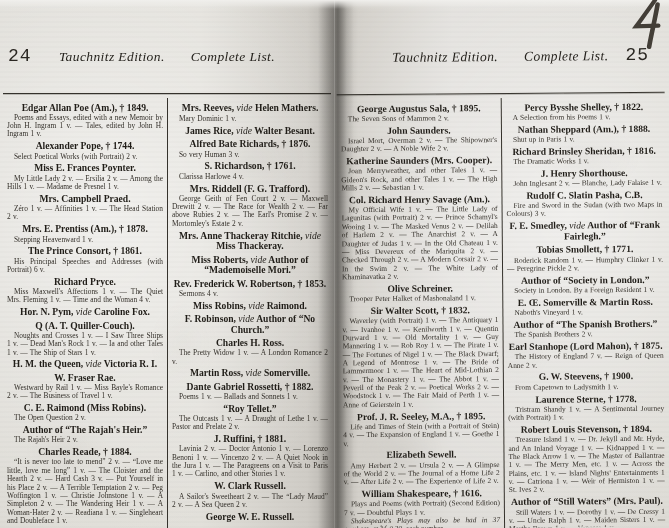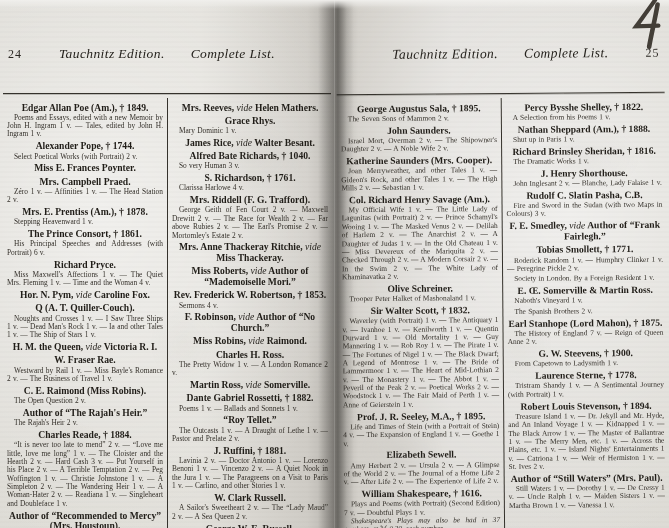--- a/index.html
+++ b/index.html
@@ -42,23 +42,23 @@
   .gutter{
     position:absolute;top:0;left:318px;width:36px;height:528px;z-index:5;pointer-events:none;
     background:linear-gradient(90deg,rgba(30,28,25,0) 0%,rgba(30,28,25,.38) 45%,rgba(30,28,25,.5) 55%,rgba(30,28,25,.12) 80%,rgba(30,28,25,0) 100%);
   }
   
   .page-header{
     position:absolute;top:46px;left:8px;right:8px;height:26px;
     display:flex;align-items:baseline;
   }
   .pagenum{
-    font-size:12px;letter-spacing:1px;color:#2a2722;flex:0 0 34px;
-  }
-  .page-right .pagenum{text-align:right;}
+    font-size:18px;letter-spacing:1px;color:#2a2722;flex:0 0 34px;font-family:Liberation Mono, monospace;
+  }
+  .page-right .pagenum{}
   .running-title{
     flex:1;text-align:center;font-style:italic;font-size:13.5px;letter-spacing:.4px;color:#26231e;
     white-space:nowrap;
   }
   .running-title .gap{display:inline-block;width:26px;}
   .header-rule{
     position:absolute;top:93px;left:3px;right:3px;
     border-top:1.4px solid #35322c;
     box-shadow:0 1px 0 rgba(53,50,44,.25);
   }
@@ -117,20 +117,21 @@
             <div class="entry">
               <div class="author">Edgar Allan Poe (Am.), † 1849.</div>
               <div class="works">Poems and Essays, edited with a new Memoir by John H. Ingram 1 v. — Tales, edited by John H. Ingram 1 v.</div>
             </div>
             <div class="entry">
               <div class="author">Alexander Pope, † 1744.</div>
               <div class="works">Select Poetical Works (with Portrait) 2 v.</div>
             </div>
             <div class="entry">
               <div class="author">Miss E. Frances Poynter.</div>
+              <div class="works">My Little Lady 2 v. — Ersilia 2 v. — Among the Hills 1 v. — Madame de Presnel 1 v.</div>
             </div>
             <div class="entry">
               <div class="author">Mrs. Campbell Praed.</div>
               <div class="works">Zéro 1 v. — Affinities 1 v. — The Head Station 2 v.</div>
             </div>
             <div class="entry">
               <div class="author">Mrs. E. Prentiss (Am.), † 1878.</div>
               <div class="works">Stepping Heavenward 1 v.</div>
             </div>
             <div class="entry">
@@ -169,28 +170,27 @@
             </div>
             <div class="entry">
               <div class="author">Author of “Recommended to Mercy” (Mrs. Houstoun).</div>
             </div>
           </div>
         <div class="col">
             <div class="entry">
               <div class="author">Mrs. Reeves, <i>vide</i> Helen Mathers.</div>
             </div>
             <div class="entry">
-              <div class="author">Grace Rhys.</div>
               <div class="works">Mary Dominic 1 v.</div>
             </div>
             <div class="entry">
               <div class="author">James Rice, <i>vide</i> Walter Besant.</div>
             </div>
             <div class="entry">
-              <div class="author">Alfred Bate Richards, † 1040.</div>
+              <div class="author">Alfred Bate Richards, † 1876.</div>
               <div class="works">So very Human 3 v.</div>
             </div>
             <div class="entry">
               <div class="author">S. Richardson, † 1761.</div>
               <div class="works">Clarissa Harlowe 4 v.</div>
             </div>
             <div class="entry">
               <div class="author">Mrs. Riddell (F. G. Trafford).</div>
               <div class="works">George Geith of Fen Court 2 v. — Maxwell Drewitt 2 v. — The Race for Wealth 2 v. — Far above Rubies 2 v. — The Earl's Promise 2 v. — Mortomley's Estate 2 v.</div>
             </div>
@@ -198,24 +198,24 @@
               <div class="author">Mrs. Anne Thackeray Ritchie, <i>vide</i> Miss Thackeray.</div>
             </div>
             <div class="entry">
               <div class="author">Miss Roberts, <i>vide</i> Author of “Mademoiselle Mori.”</div>
             </div>
             <div class="entry">
               <div class="author">Rev. Frederick W. Robertson, † 1853.</div>
               <div class="works">Sermons 4 v.</div>
             </div>
             <div class="entry">
+              <div class="author">Miss Robins, <i>vide</i> Raimond.</div>
+            </div>
+            <div class="entry">
               <div class="author">F. Robinson, <i>vide</i> Author of “No Church.”</div>
-            </div>
-            <div class="entry">
-              <div class="author">Miss Robins, <i>vide</i> Raimond.</div>
             </div>
             <div class="entry">
               <div class="author">Charles H. Ross.</div>
               <div class="works">The Pretty Widow 1 v. — A London Romance 2 v.</div>
             </div>
             <div class="entry">
               <div class="author">Martin Ross, <i>vide</i> Somerville.</div>
             </div>
             <div class="entry">
               <div class="author">Dante Gabriel Rossetti, † 1882.</div>
@@ -311,27 +311,29 @@
               <div class="works">Fire and Sword in the Sudan (with two Maps in Colours) 3 v.</div>
             </div>
             <div class="entry">
               <div class="author">F. E. Smedley, <i>vide</i> Author of “Frank Fairlegh.”</div>
             </div>
             <div class="entry">
               <div class="author">Tobias Smollett, † 1771.</div>
               <div class="works">Roderick Random 1 v. — Humphry Clinker 1 v. — Peregrine Pickle 2 v.</div>
             </div>
             <div class="entry">
+              <div class="author">Author of “Society in London.”</div>
               <div class="works">Society in London. By a Foreign Resident 1 v.</div>
             </div>
             <div class="entry">
               <div class="author">E. Œ. Somerville &amp; Martin Ross.</div>
               <div class="works">Naboth's Vineyard 1 v.</div>
             </div>
             <div class="entry">
+              <div class="author">Author of “The Spanish Brothers.”</div>
               <div class="works">The Spanish Brothers 2 v.</div>
             </div>
             <div class="entry">
               <div class="author">Earl Stanhope (Lord Mahon), † 1875.</div>
               <div class="works">The History of England 7 v. — Reign of Queen Anne 2 v.</div>
             </div>
             <div class="entry">
               <div class="author">G. W. Steevens, † 1900.</div>
               <div class="works">From Capetown to Ladysmith 1 v.</div>
             </div>

